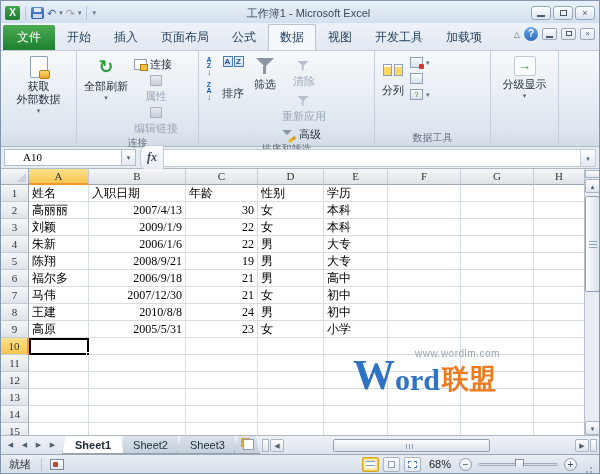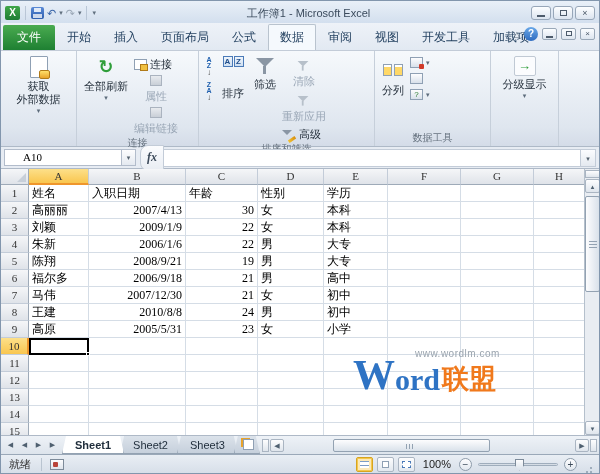--- a/index.html
+++ b/index.html
@@ -198,21 +198,20 @@
   </div>
 
   <div class="tabrow">
 
   <div class="rtab" data-index="0">文件</div>
       <div class="rtab" data-index="1">开始</div>
       <div class="rtab" data-index="2">插入</div>
       <div class="rtab" data-index="3">页面布局</div>
       <div class="rtab" data-index="4">公式</div>
       <div class="rtab" data-index="5">数据</div>
-      <div class="rtab" data-index="6">审阅</div>
       <div class="rtab" data-index="7">视图</div>
       <div class="rtab" data-index="8">开发工具</div>
       <div class="rtab" data-index="9">加载项</div>
     </div>
   <div class="tabrow-right" style="position:absolute;top:26px;right:4px;">
     <span class="mini">△</span>
     <div class="helpbtn">?</div>
     <div class="swbtn">
         <span class="mline"></span>
       </div>
@@ -620,21 +619,21 @@
     <div class="stright">
       <div class="viewbtn sel">
           <span class="grid"></span>
         </div>
       <div class="viewbtn">
           <span class="pagel"></span>
         </div>
       <div class="viewbtn">
           <span class="pageb"></span>
         </div>
-      <span class="zoomtext">100%</span>
+      <span class="zoomtext">68%</span>
       <div class="zbtn">−</div>
       <div class="ztrack">
           <div class="zthumb"></div>
         </div>
       <div class="zbtn">+</div>
       <div class="grip"></div>
     </div>
   </div>
 
 </div>

